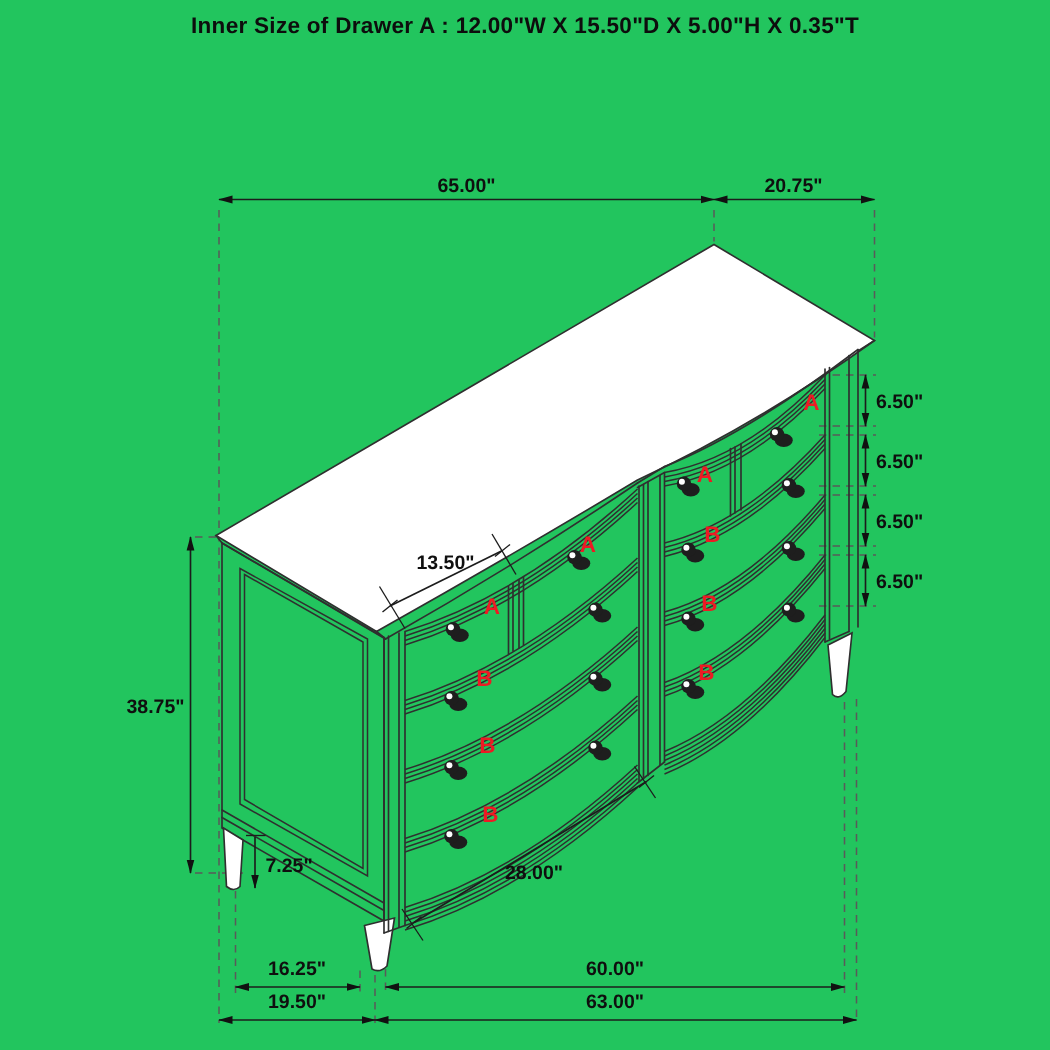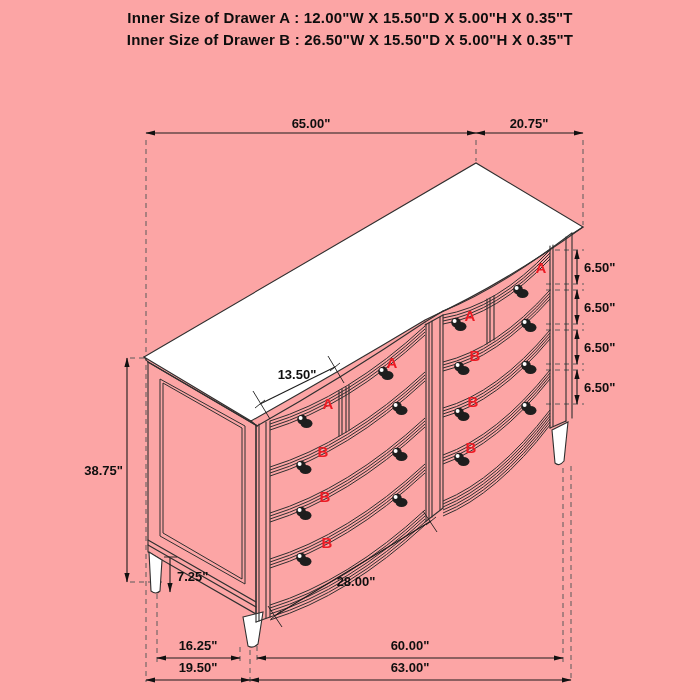--- a/index.html
+++ b/index.html
@@ -1,36 +1,35 @@
 <!DOCTYPE html>
 <html><head>
 <meta charset="utf-8">
 <style>
   html,body{margin:0;padding:0;background:#ffffff;}
-  #stage{position:relative;width:700px;height:700px;background:#fca5a5;overflow:hidden;
+  #stage{position:relative;width:700px;height:700px;background:#22c55e;overflow:hidden;
          font-family:"Liberation Sans",sans-serif;}
   #hdr{position:absolute;top:7px;left:0;width:100%;text-align:center;
        font-weight:bold;font-size:15px;line-height:22px;color:#0d0d0d;letter-spacing:0.2px;}
   svg{position:absolute;left:0;top:0;}
   .s{fill:none;stroke:#2f2f2f;stroke-width:1.1;stroke-linecap:round;}
   .sf{fill:#ffffff;stroke:#2f2f2f;stroke-width:1.1;}
   .band{fill:none;stroke:#2f2f2f;stroke-width:1;}
   .dash{fill:none;stroke:#5a5a5a;stroke-width:1;stroke-dasharray:5 4;}
   .dim{fill:none;stroke:#1c1c1c;stroke-width:1.1;}
   .ext{fill:none;stroke:#1c1c1c;stroke-width:0.9;}
   text.dt{font-weight:bold;font-size:13px;fill:#0f0f0f;}
   text.lab{font-weight:bold;font-size:15px;}
 </style>
 </head>
 <body>
 
 <div id="stage">
   <div id="hdr">
     <div>Inner Size of Drawer A : 12.00"W X 15.50"D X 5.00"H X 0.35"T</div>
-    <div>Inner Size of Drawer B : 26.50"W X 15.50"D X 5.00"H X 0.35"T</div>
   </div>
 
   <svg width="700" height="700" viewBox="0 0 700 700">
     <defs>
       <marker id="arr" markerWidth="10" markerHeight="8" refX="9" refY="3" orient="auto-start-reverse" markerUnits="userSpaceOnUse">
         <path d="M0,0.4 L9.6,3 L0,5.6 Z" fill="#111"></path>
       </marker>
       <path id="lk0" d="M270,421 Q348,397 425,326"></path>
       <path id="lk1" d="M270,467 Q348,443 425,372"></path>
       <path id="lk2" d="M270,513 Q348,489 425,418"></path>

